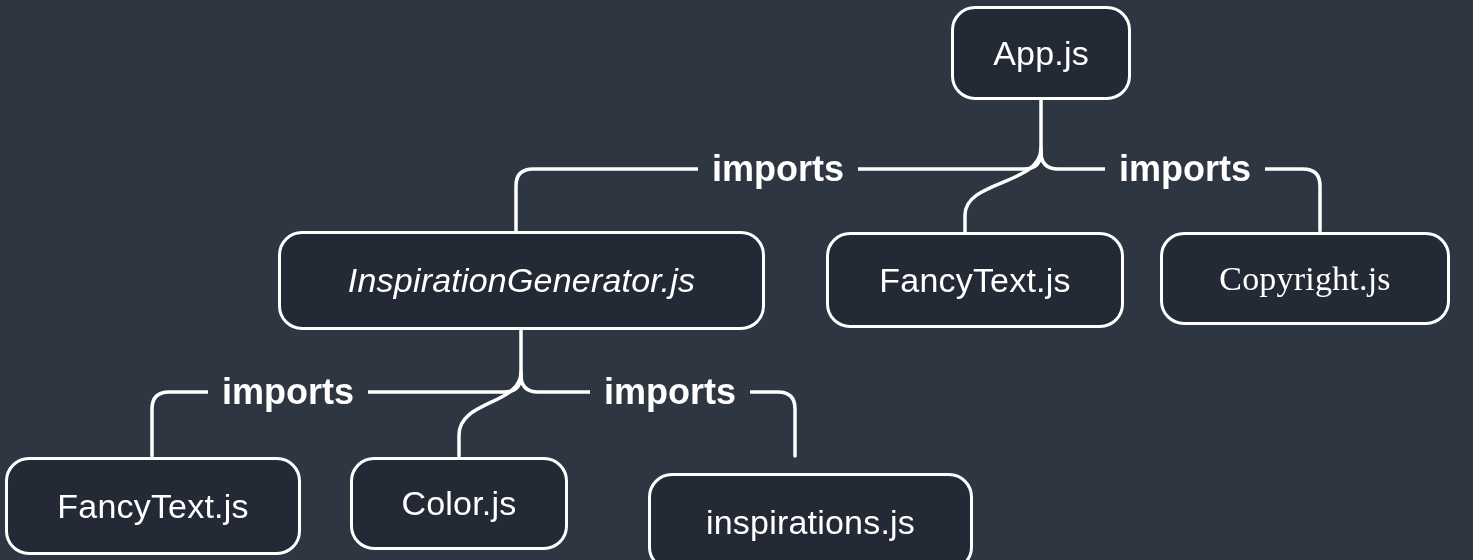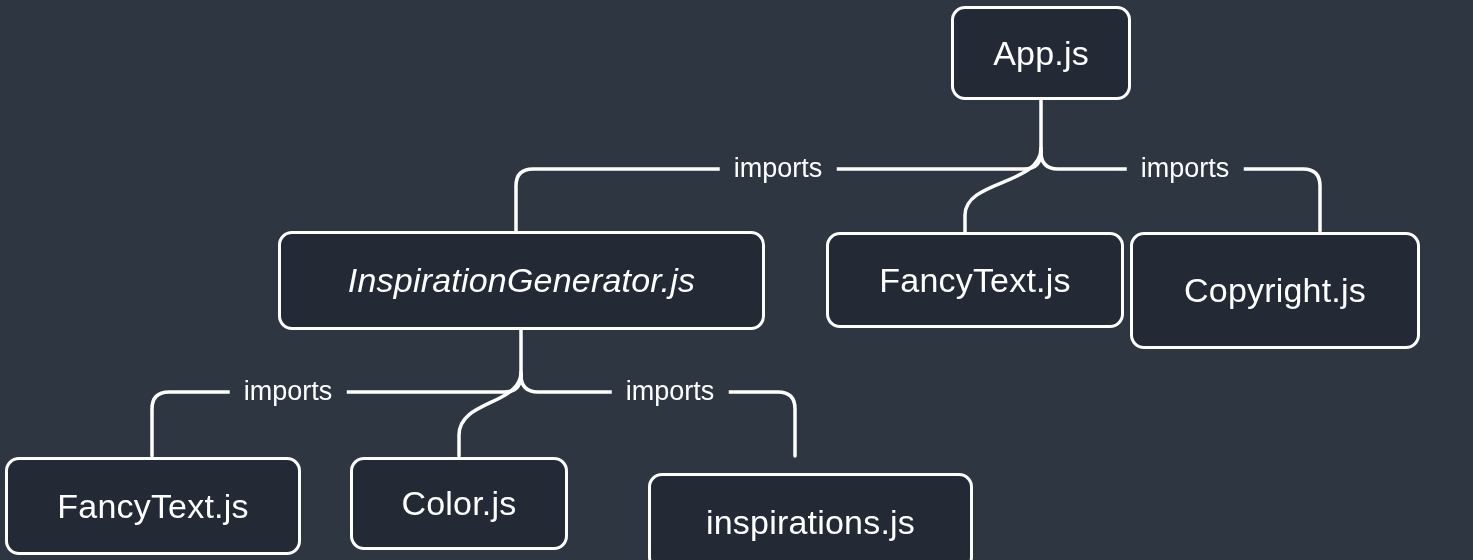--- a/index.html
+++ b/index.html
@@ -33,37 +33,37 @@
     stroke: var(--line);
     stroke-width:3.5;
     stroke-linecap:round;
     stroke-linejoin:round;
   }
   .node{
     position:absolute;
     box-sizing:border-box;
     background: var(--node-fill);
     border:3px solid var(--node-border);
-    border-radius:14px;
+    border-radius:24px;
     display:flex;
     align-items:center;
     justify-content:center;
     color: var(--text);
     font-size:34px;
     font-weight:500;
     letter-spacing:0.2px;
     white-space:nowrap;
   }
   .edge-label{
     position:absolute;
     transform:translate(-50%,-50%);
     background: var(--bg);
     color: var(--text);
-    font-size:27px;
-    font-weight:400;
+    font-size:36px;
+    font-weight:700;
     padding:2px 14px;
     white-space:nowrap;
     line-height:1.1;
   }
 </style>
 </head>
 <body>
 
 <div class="diagram">
 
@@ -90,21 +90,21 @@
   </div>
 
   <div class="node" style="left:278px; top:231px; width:487px; height:99px;font-style:italic;">
     <span>InspirationGenerator.js</span>
   </div>
 
   <div class="node" style="left:826px; top:232px; width:298px; height:96px;">
     <span>FancyText.js</span>
   </div>
 
-  <div class="node" style="left:1130px; top:232px; width:290px; height:117px;">
+  <div class="node" style="left:1160px; top:232px; width:290px; height:93px;font-family:Liberation Serif, serif;">
     <span>Copyright.js</span>
   </div>
 
   <div class="node" style="left:5px; top:457px; width:296px; height:98px;">
     <span>FancyText.js</span>
   </div>
 
   <div class="node" style="left:350px; top:457px; width:218px; height:93px;">
     <span>Color.js</span>
   </div>

